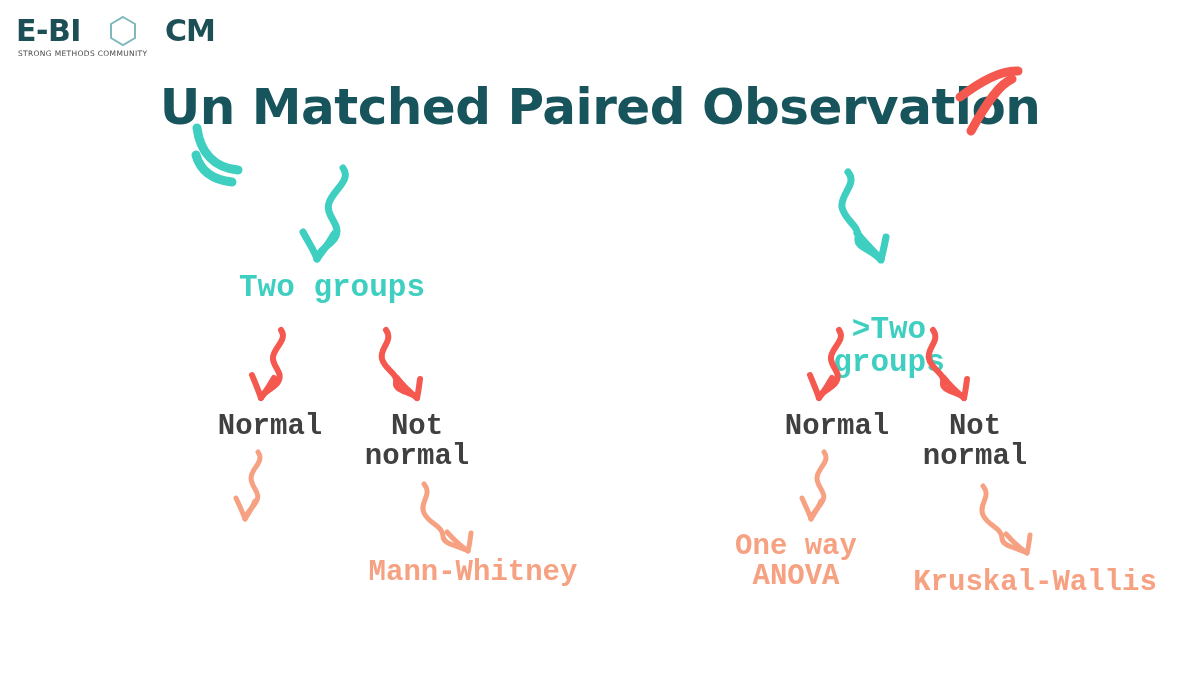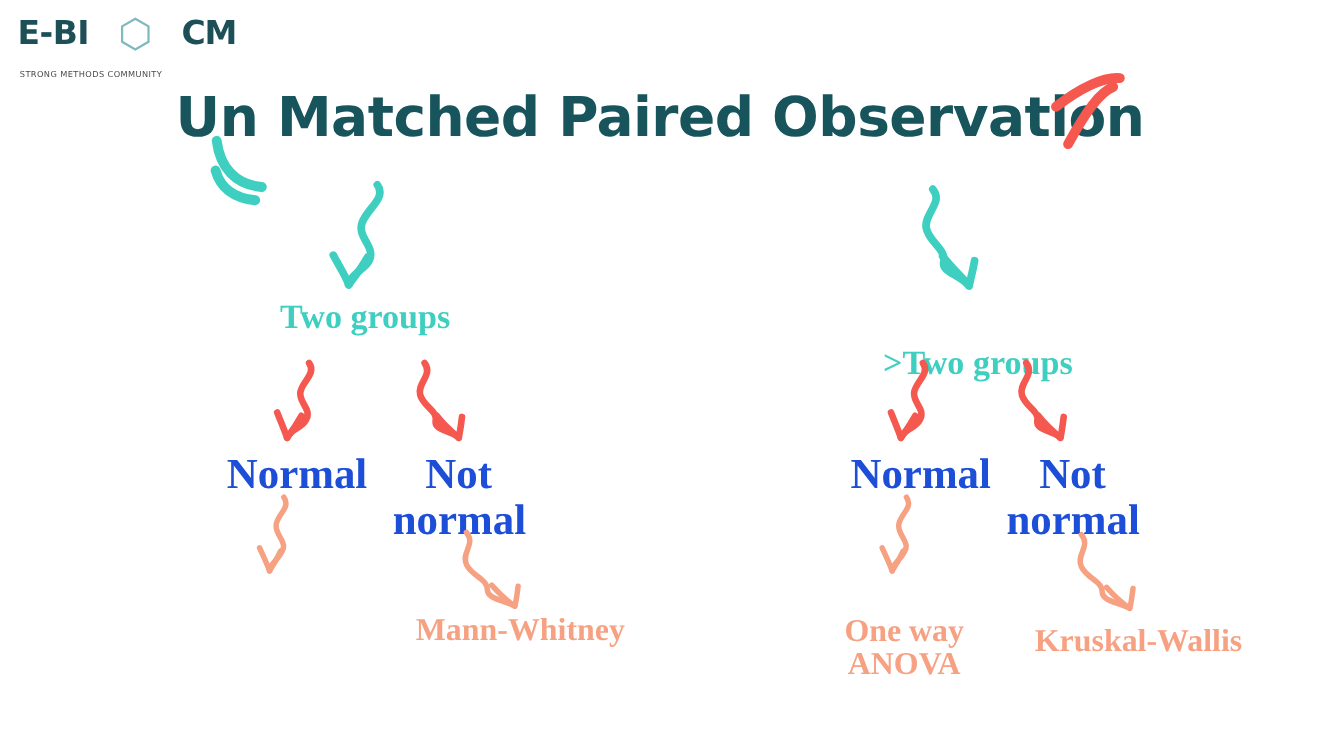--- a/index.html
+++ b/index.html
@@ -57,21 +57,21 @@
     color: #1d4f57;
     line-height: 30px;
     letter-spacing: -1px;
     transform: scaleX(1);
   }
   #logo .logo-tagline {
     font-family: "DejaVu Sans", sans-serif;
     font-size: 7.5px;
     letter-spacing: 0.35px;
     color: #4a4a4a;
-    margin-top: 15px;
+    margin-top: 1px;
     margin-left: 2px;
     white-space: nowrap;
   }
 
   
   #title {
     position: absolute;
     left: 0;
     top: 78px;
     width: 1200px;
@@ -80,33 +80,33 @@
     font-size: 50px;
     font-weight: 700;
     color: #17545c;
     letter-spacing: -0.5px;
     white-space: nowrap;
   }
 
   
   .node {
     position: absolute;
-    font-family: Liberation Serif, serif;
+    font-family: Liberation Mono, monospace;
     font-weight: 700;
     text-align: center;
     white-space: pre-line;
     line-height: 1.05;
   }
   .node.level1 {
     color: #3ecfc0;
     font-size: 31px;
   }
   .node.level2 {
-    color: #1d4ed8;
-    font-size: 39px;
+    color: #404040;
+    font-size: 29px;
   }
   .node.level3 {
     color: #f7a183;
     font-size: 29px;
   }
 
   
   #arrows {
     position: absolute;
     left: 0;
@@ -146,21 +146,21 @@
 normal</div>
 
   <div class="node level2" style="left:767px; top:412px; width:140px;">Normal</div>
 
   <div class="node level2" style="left:915px; top:412px; width:120px;">Not
 normal</div>
 
 
   <div class="node level3" style="left:353px; top:558px; width:240px;">Mann-Whitney</div>
 
-  <div class="node level3" style="left:742px; top:532px; width:160px;margin-top:27px;">One way
+  <div class="node level3" style="left:716px; top:532px; width:160px;">One way
 ANOVA</div>
 
   <div class="node level3" style="left:910px; top:568px; width:250px;">Kruskal-Wallis</div>
 
   <svg id="arrows" viewBox="0 0 1200 675" xmlns="http://www.w3.org/2000/svg">
 
     <defs>
       <style>
         .wig { fill:none; stroke-linecap:round; stroke-linejoin:round; }
       </style>

